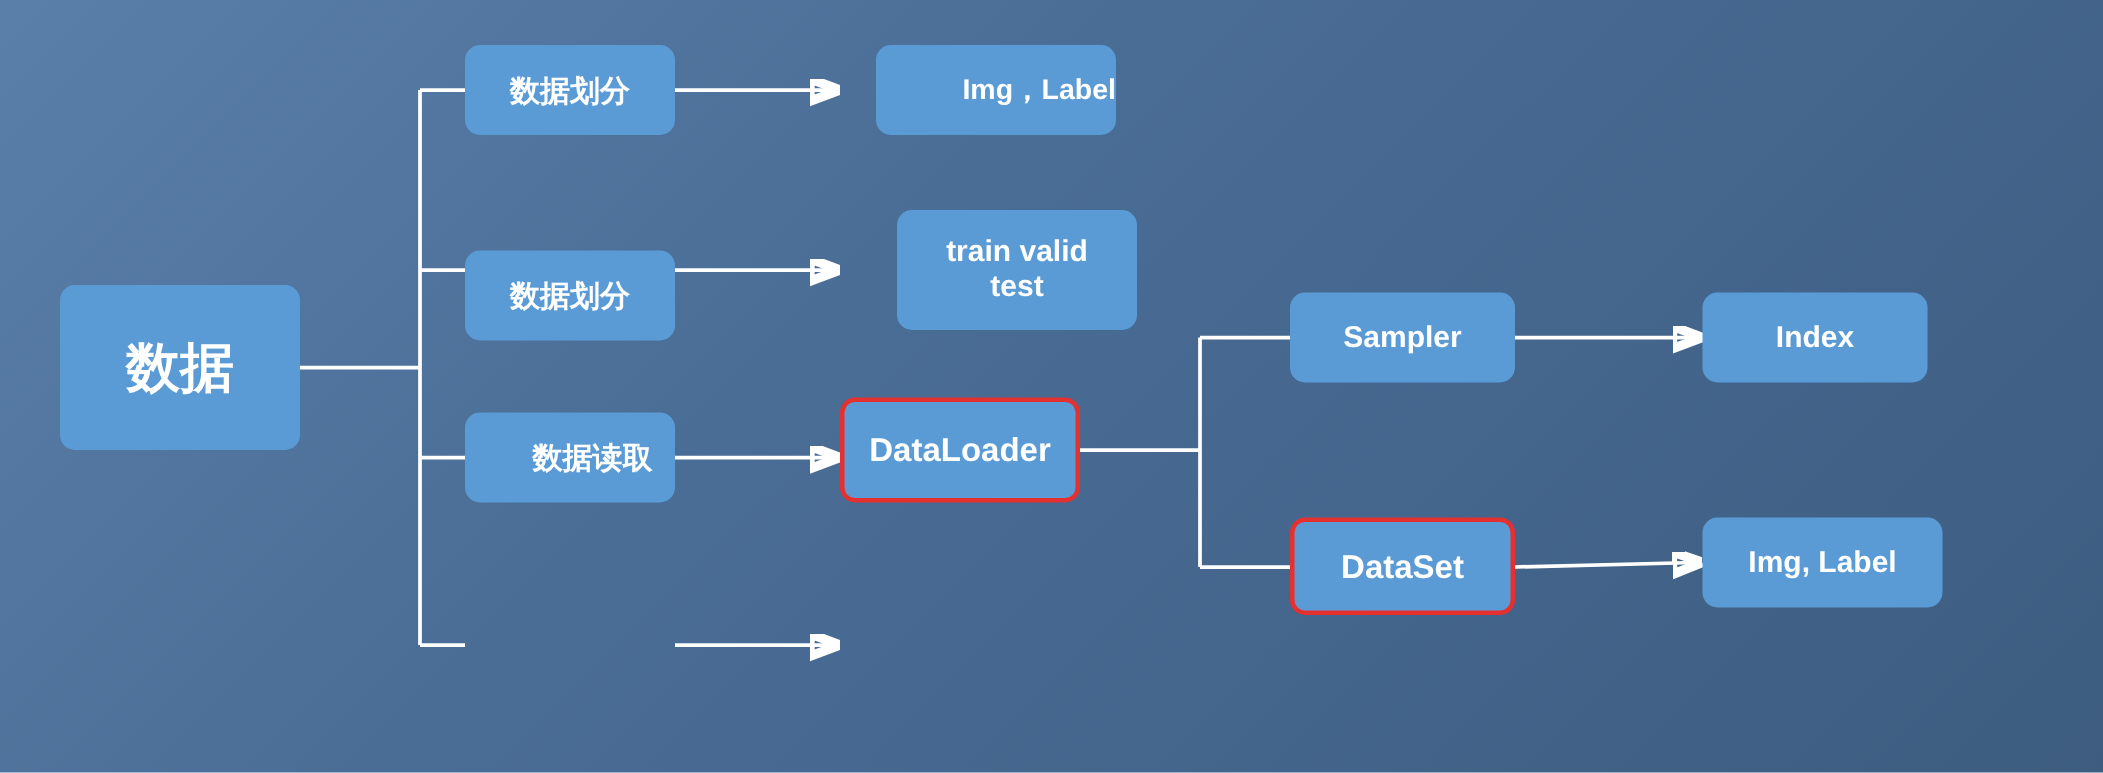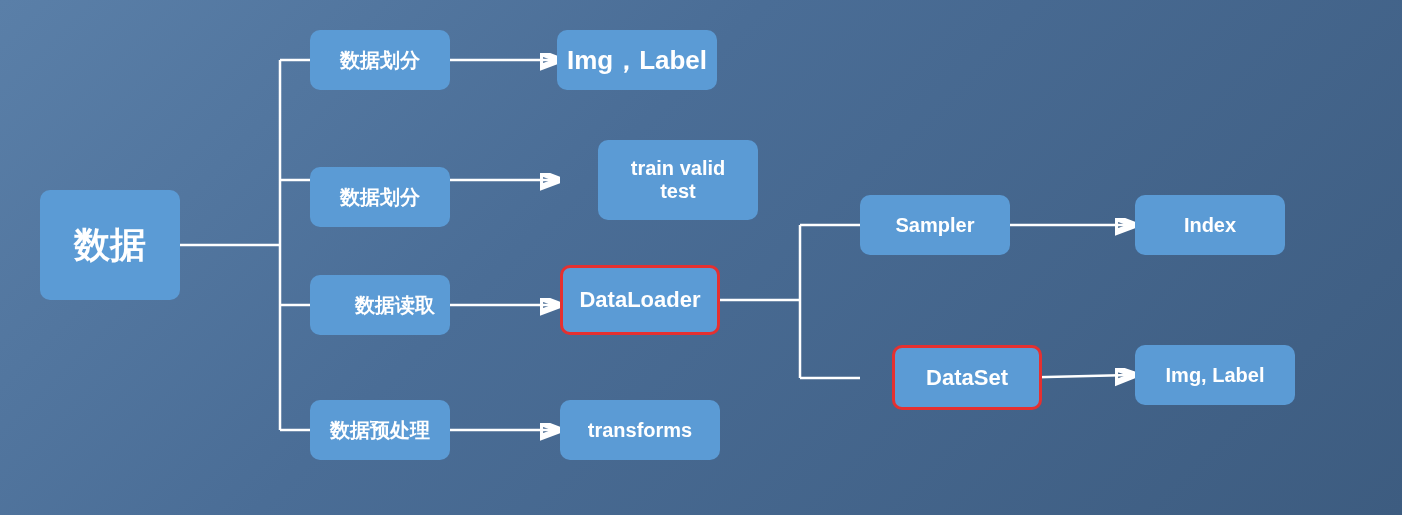--- a/index.html
+++ b/index.html
@@ -35,21 +35,21 @@
 
     .box.highlighted {
       background: #5b9bd5;
       border: 3px solid #e53030;
     }
 
     
     .box-data {
       left: 40px;
       top: 190px;
-      width: 140px;
+      width: 160px;
       height: 110px;
       font-size: 36px;
     }
 
     
     .box-collect {
       left: 310px;
       top: 30px;
       width: 140px;
       height: 60px;
@@ -77,25 +77,26 @@
     .box-preprocess {
       left: 310px;
       top: 400px;
       width: 140px;
       height: 60px;
       font-size: 20px;
     }
 
     
     .box-img-label {
-      left: 557px;
+      left: 584px;
       top: 30px;
       width: 160px;
       height: 60px;
-      font-size: 26px;
+      font-size: 19px;
+      justify-content: flex-end;
     }
 
     .box-train-valid {
       left: 560px;
       top: 140px;
       width: 160px;
       height: 80px;
       font-size: 20px;
       margin-left: 38px;
     }
@@ -124,21 +125,20 @@
       height: 60px;
       font-size: 20px;
     }
 
     .box-dataset {
       left: 860px;
       top: 345px;
       width: 150px;
       height: 65px;
       font-size: 22px;
-      margin-left: 32px;
     }
 
     
     .box-index {
       left: 1135px;
       top: 195px;
       width: 150px;
       height: 60px;
       font-size: 20px;
     }
@@ -215,39 +215,33 @@
   </div>
 
   <div class="box box-split">
     <span>数据划分</span>
   </div>
 
   <div class="box box-read">
     <span>数据读取</span>
   </div>
 
-  <div class="box box-preprocess">
-    <span>数据预处理</span>
-  </div>
 
   <div class="box box-img-label">
     <span>Img，Label</span>
   </div>
 
   <div class="box box-train-valid">
     <span>train valid<br>test</span>
   </div>
 
   <div class="box box-dataloader highlighted">
     <span>DataLoader</span>
   </div>
 
-  <div class="box box-transforms">
-    <span>transforms</span>
-  </div>
 
   <div class="box box-sampler">
     <span>Sampler</span>
   </div>
 
   <div class="box box-dataset highlighted">
     <span>DataSet</span>
   </div>
 
   <div class="box box-index">

